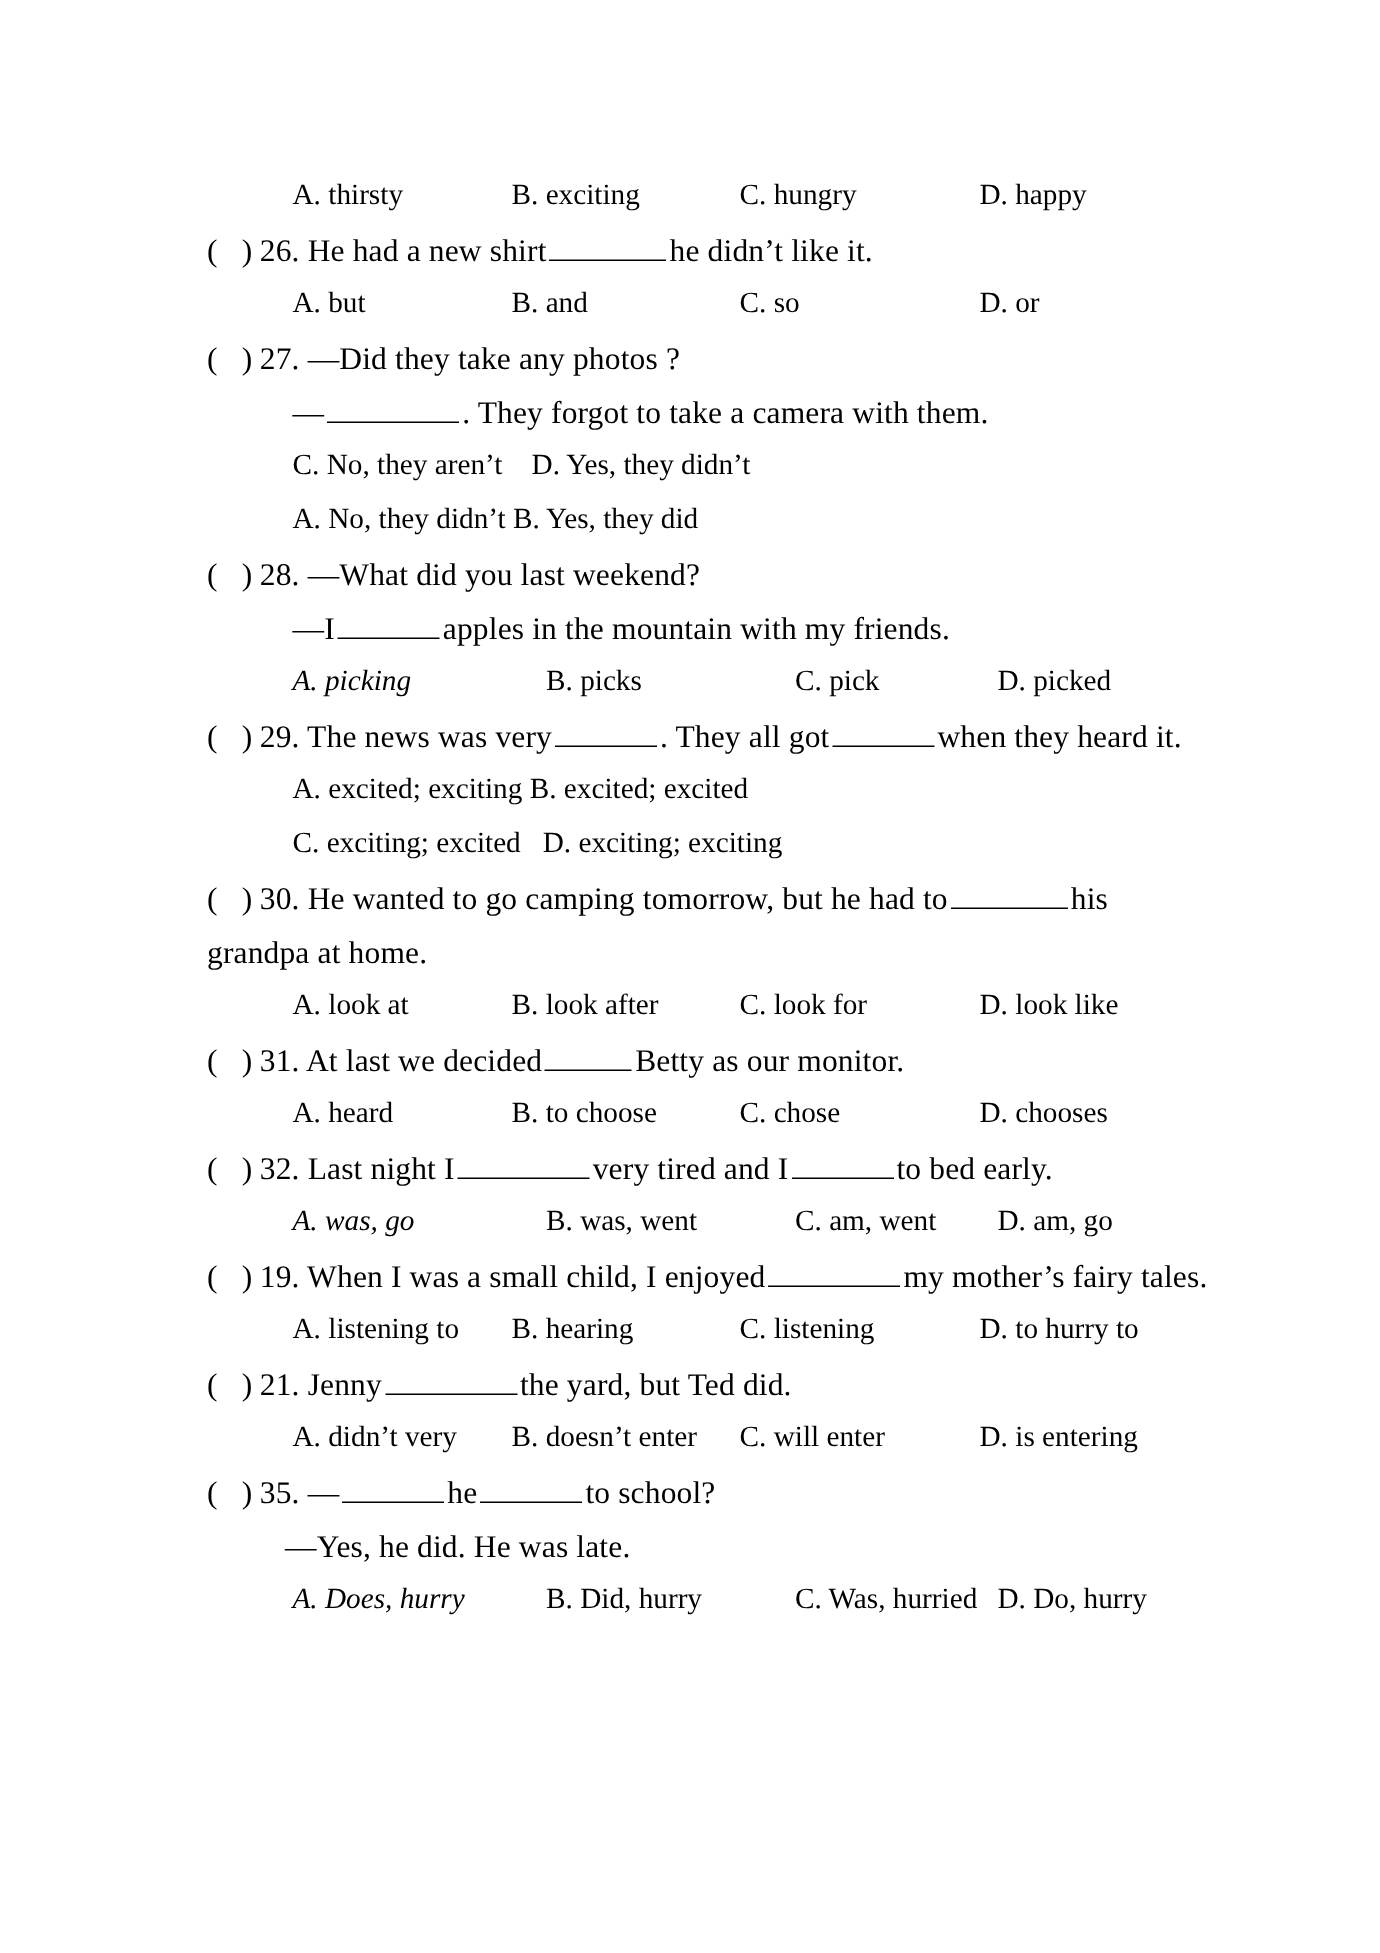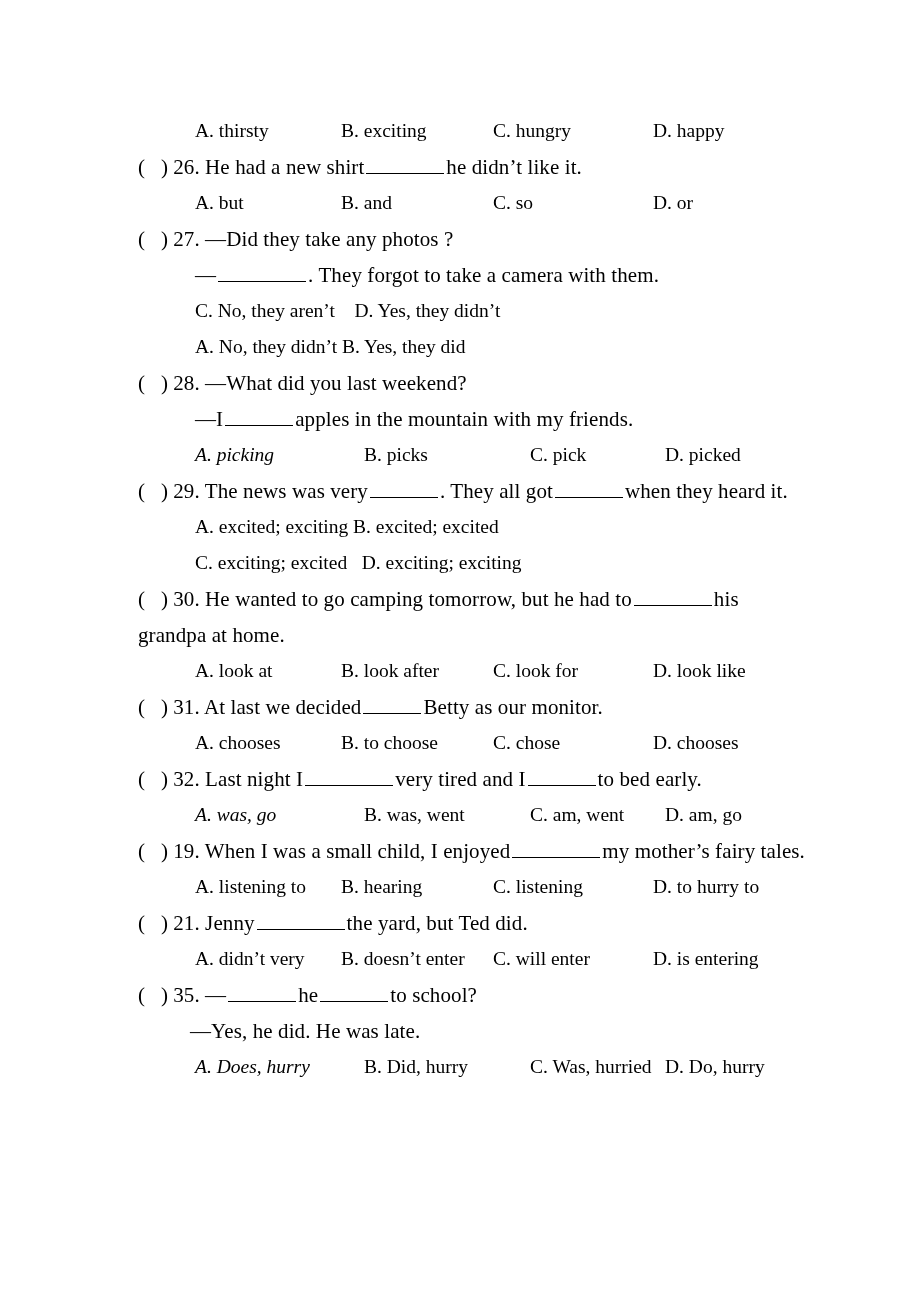--- a/index.html
+++ b/index.html
@@ -172,21 +172,21 @@
       <span class="opt b">B. look after</span>
       <span class="opt c">C. look for</span>
       <span class="opt d">D. look like</span>
     </div>
 
     <div class="line">
       <span class="qmark"><span>(</span><span class="paren-gap"></span><span>)</span></span><span class="qnum">31.</span>
       <span>At last we decided</span><span class="blank bl-xs"></span><span>Betty as our monitor.</span>
     </div>
     <div class="opts">
-      <span class="opt a">A. chooses</span>
+      <span class="opt a">A. heard</span>
       <span class="opt b">B. to choose</span>
       <span class="opt c">C. chose</span>
       <span class="opt d">D. chooses</span>
     </div>
 
     <div class="line">
       <span class="qmark"><span>(</span><span class="paren-gap"></span><span>)</span></span><span class="qnum">32.</span>
       <span>Last night I</span><span class="blank bl-lg"></span><span>very tired and I</span><span class="blank bl-sm"></span><span>to bed early.</span>
     </div>
     <div class="opts tight">

